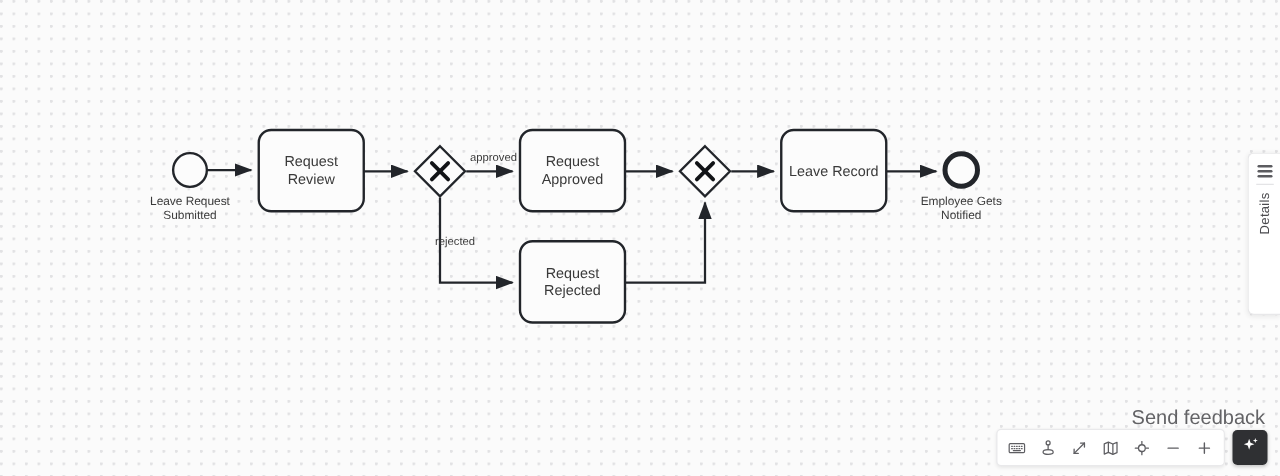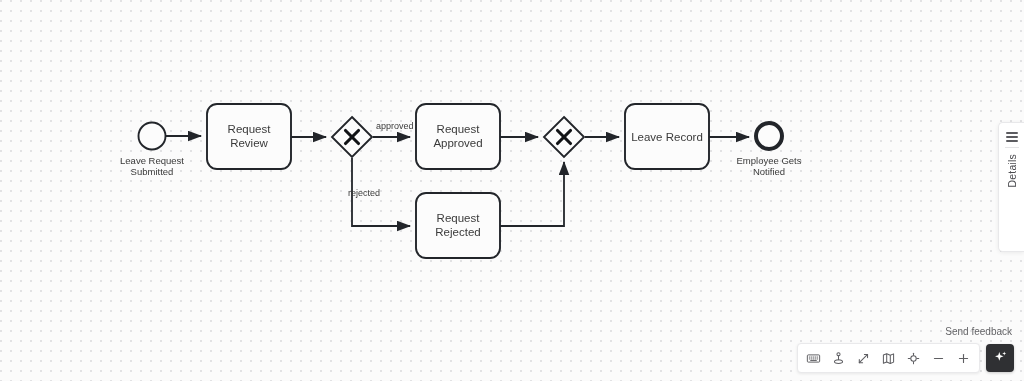--- a/index.html
+++ b/index.html
@@ -103,21 +103,21 @@
     letter-spacing: 0.2px;
     font-family: "Liberation Sans", sans-serif;
     white-space: nowrap;
   }
 
   
   #send-feedback {
     position: absolute;
     right: 12px;
     top: 326px;
-    font-size: 10px;
+    font-size: 16px;
     color: #636366;
     font-family: "Liberation Sans", sans-serif;
     cursor: pointer;
     white-space: nowrap;
   }
 
   
   #bottom-toolbar {
     position: absolute;
     right: 10px;

